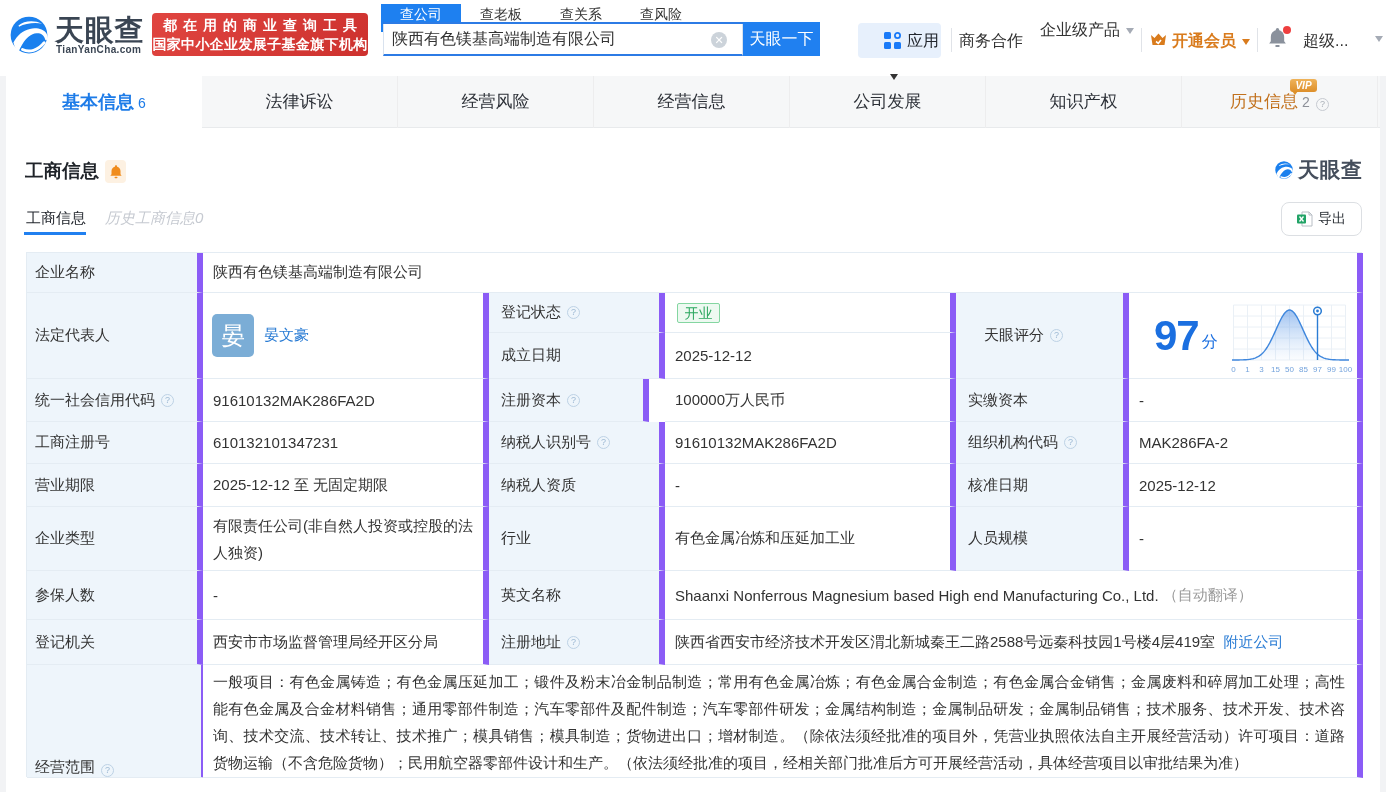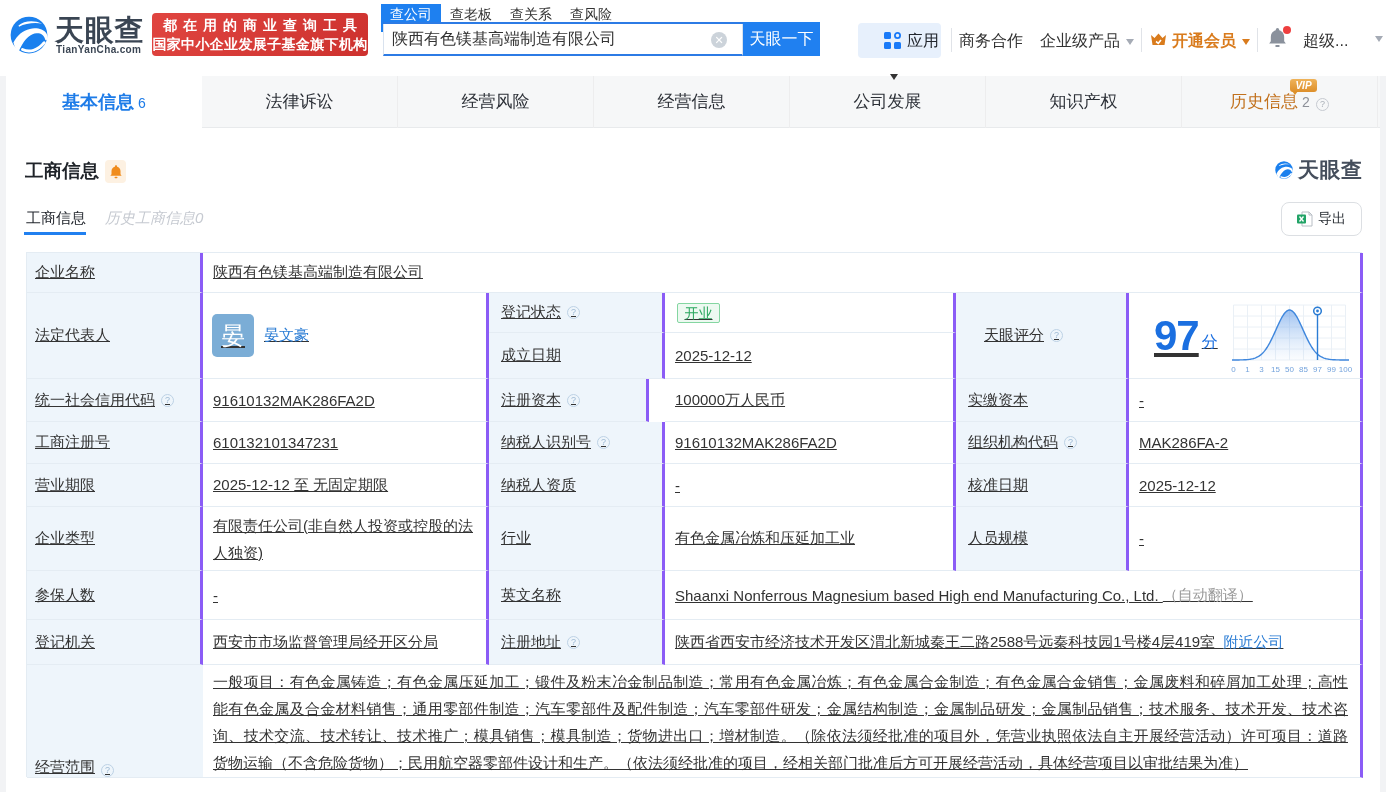--- a/index.html
+++ b/index.html
@@ -9,51 +9,51 @@
 
 #header{position:absolute;left:0;top:0;width:1386px;height:76px;background:#fff;z-index:5;}
 #logoIcon{position:absolute;left:8px;top:14px;width:42px;height:42px;}
 #logoTxt{position:absolute;left:55px;top:16px;font-size:29px;font-weight:bold;color:#3a4553;letter-spacing:0.8px;line-height:29px;}
 #logoSub{position:absolute;left:56px;top:44px;font-size:10px;font-weight:bold;color:#3a4553;letter-spacing:0.35px;}
 #redbox{position:absolute;left:152px;top:13px;width:216px;height:43px;background:linear-gradient(135deg,#e04540,#cd312e);border-radius:4px;color:#fff;text-align:center;padding-top:3px;}
 #redbox .l1{font-size:14px;font-weight:bold;letter-spacing:6px;line-height:19px;text-indent:6px;}
 #redbox .l2{font-size:14px;font-weight:bold;letter-spacing:0.35px;line-height:18px;}
 
 #stabs{position:absolute;left:381px;top:4px;height:20px;}
-#stabs .st{display:inline-block;font-size:14px;height:28px;line-height:20px;padding:0 9px;color:#333;vertical-align:top;}
+#stabs .st{display:inline-block;font-size:14px;height:28px;line-height:20px;padding:0 19px;color:#333;vertical-align:top;}
 #stabs .st.on{background:#1e80f0;color:#fff;}
 #sline{position:absolute;left:383px;top:22px;width:360px;height:2px;background:#2c7be5;}
 #sinput{position:absolute;left:383px;top:24px;width:360px;height:32px;border-left:1px solid #d9e2ee;border-right:1px solid #d9e2ee;border-bottom:2px solid #2c7be5;background:#fff;font-size:16px;color:#333;line-height:30px;padding-left:8px;}
 #sclear{position:absolute;left:711px;top:32px;width:16px;height:16px;border-radius:50%;background:#ccd3da;color:#fff;font-size:11px;line-height:16px;text-align:center;}
 #sbtn{position:absolute;left:743px;top:22px;width:77px;height:34px;background:#2080f0;color:#fff;font-size:16px;text-align:center;line-height:34px;}
 #appBtn{position:absolute;left:858px;top:23px;width:83px;height:35px;background:#e7f0fc;border-radius:4px;line-height:35px;padding-left:26px;font-size:16px;color:#23272e;}
 .caret{display:inline-block;width:0;height:0;border-left:4.5px solid transparent;border-right:4.5px solid transparent;border-top:6px solid #333;vertical-align:middle;margin-left:6px;}
 .sep{position:absolute;top:28px;width:1px;height:24px;background:#e0e3e8;}
 #nav1{left:959px;top:30px;}
-#nav2{left:1040px;top:30px;}
+#nav2{left:1040px;top:19px;}
 #vipNav{left:1172px;top:30px;color:#d97b1c;font-weight:bold;}
 #superNav{left:1303px;top:30px;}
 .navtxt{position:absolute;height:22px;line-height:22px;}
 
 #tabbar{position:absolute;left:6px;top:76px;width:1374px;height:52px;background:#f6f7f8;border-bottom:1px solid #e8eaec;}
 .tab{position:absolute;top:0;width:196px;height:52px;text-align:center;line-height:52px;font-size:17px;color:#2b2f36;border-right:1px solid #ededee;}
 .tab.on{background:#fff;color:#1e7ce8;font-weight:bold;font-size:18px;border-right:none;height:52px;}
 .tab .cnt{font-size:14px;font-weight:normal;color:#1e7ce8;margin-left:4px;}
 
 #main{position:absolute;left:6px;top:128px;width:1374px;height:664px;background:#fff;}
 #secTitle{position:absolute;left:19px;top:30px;font-size:18.5px;font-weight:bold;color:#1f2329;}
 #bellBadge{position:absolute;left:99px;top:32px;width:21px;height:23px;background:#fdf1e2;border-radius:4px;text-align:center;}
 #miniLogo{position:absolute;left:1268px;top:31px;height:22px;white-space:nowrap;display:flex;align-items:center;}
 .subtab1{position:absolute;left:20px;top:81px;font-size:15px;color:#23272e;}
 .subtab2{position:absolute;left:99px;top:81px;font-size:15px;color:#c6cad1;font-style:italic;}
 #subline{position:absolute;left:18px;top:104px;width:62px;height:3px;background:#2080f0;}
 #exportBtn{position:absolute;left:1275px;top:74px;width:81px;height:34px;border:1px solid #dcdfe3;border-radius:8px;background:#fff;font-size:14px;color:#2b3036;display:flex;align-items:center;justify-content:center;}
 
 #tbl{position:absolute;left:20px;top:124px;width:1336px;height:525px;border-top:1px solid #e4ecf3;border-left:1px solid #e4ecf3;}
-.cell{position:absolute;border-right:3px solid #8b5cf6;border-bottom:1px solid #e4ecf3;display:flex;align-items:center;font-size:15px;color:#333;text-decoration:underline;}
+.cell{position:absolute;border-right:6px solid #8b5cf6;border-bottom:1px solid #e4ecf3;display:flex;align-items:center;font-size:15px;color:#333;}
 .lb{background:#eef5fb;padding-left:8px;}
 .vl{background:#fff;padding-left:10px;}
 .q{display:inline-block;width:13px;height:13px;border:1px solid #bdd2e5;border-radius:50%;color:#9db9d3;font-size:9px;line-height:11px;text-align:center;margin-left:6px;flex:none;font-weight:normal;}
 a.lnk{color:#2a7cd4;text-decoration:none;}
 .gray{color:#999;}
 </style>
 </head>
 <body>
 <div id="header">
   <svg id="logoIcon" viewBox="0 0 48 48">

